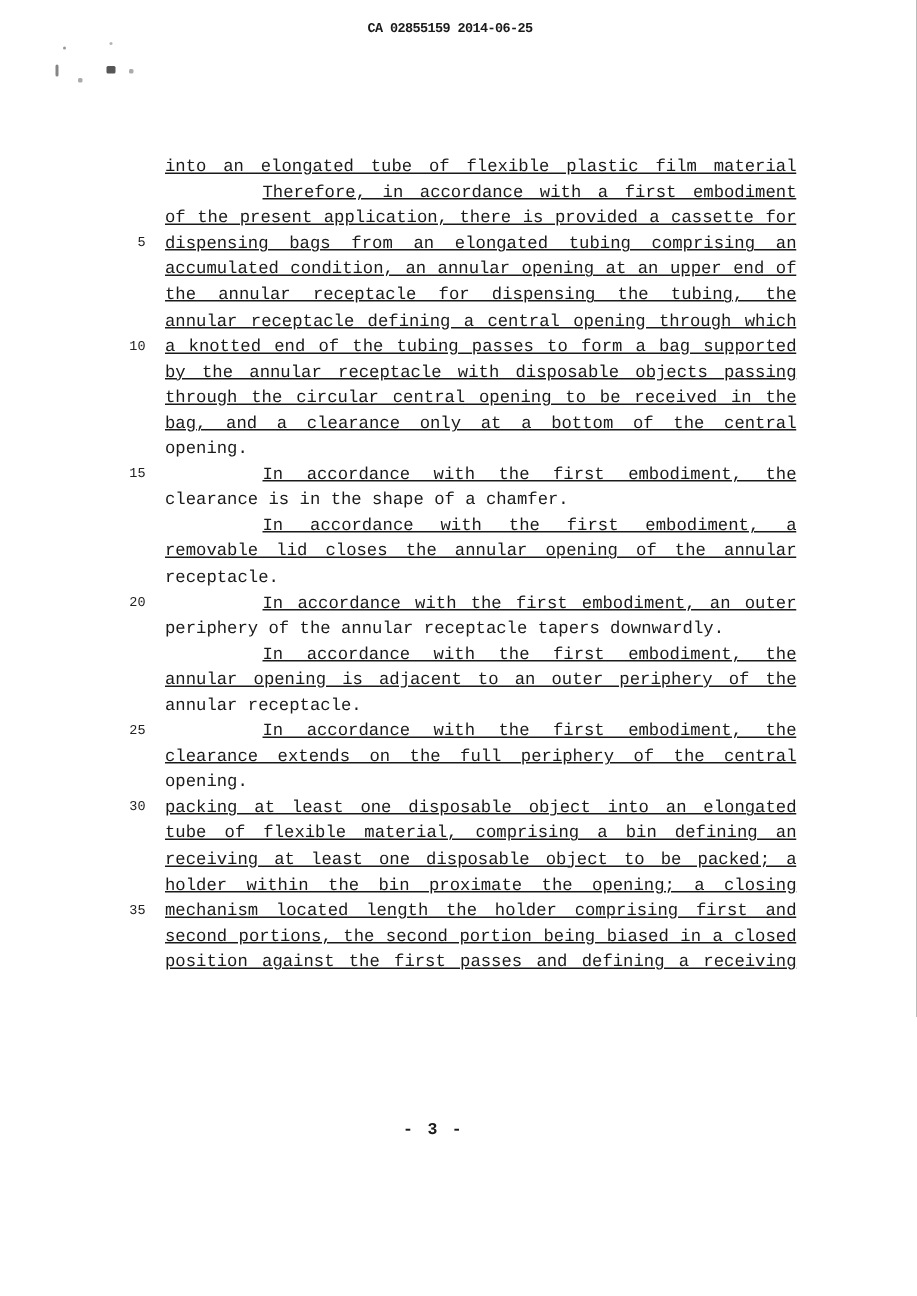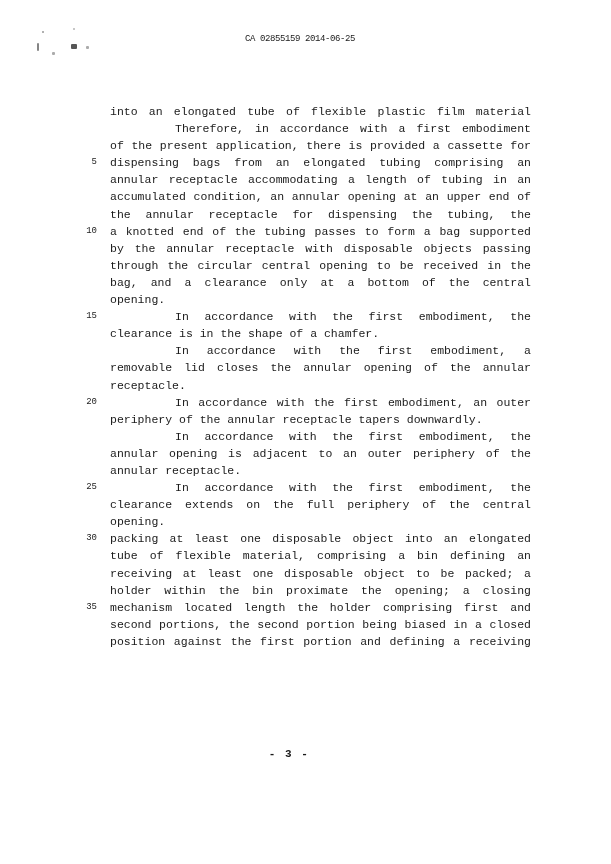--- a/index.html
+++ b/index.html
@@ -11,24 +11,23 @@
     font-family: "Liberation Mono", "DejaVu Sans Mono", monospace;
     color: #1a1a1a;
     overflow: hidden;
     margin: 0 auto;
   }
   .header {
     position: absolute;
     left: 245px;
     top: 14px;
     font-size: 9px;
-    font-weight: 400;
+    font-weight: 700;
     letter-spacing: -0.4px;
     white-space: nowrap;
-    margin-top: 20px;
   }
   .content {
     position: absolute;
     left: 0;
     top: 103px;
     width: 611px;
   }
   .row { position: relative; height: 17.1px; }
   .num {
     position: absolute;
@@ -44,21 +43,21 @@
     position: absolute;
     left: 110px;
     width: 421px;
     font-size: 11.5px;
     line-height: 17.1px;
     text-align: left;
     box-sizing: border-box;
     overflow: hidden;
     white-space: normal;
   }
-  .txt.justify { text-align: justify; text-align-last: justify; }
+  .txt.justify { text-align: justify; text-align-last: justify; text-decoration: underline; }
   .txt.indent { padding-left: 65px; }
   .footer {
     position: absolute;
     left: 0;
     top: 748px;
     width: 578px;
     text-align: center;
     font-size: 11px;
     letter-spacing: 1.5px;
     font-weight: 600;
@@ -93,29 +92,29 @@
       <div class="row">
         <span class="num"></span>
         <div class="txt justify">of the present application, there is provided a cassette for</div>
       </div>
       <div class="row">
         <span class="num">5</span>
         <div class="txt justify">dispensing bags from an elongated tubing comprising an</div>
       </div>
       <div class="row">
         <span class="num"></span>
-        <div class="txt justify">annular receptacle accommodating a length of tubing in an</div>
-      </div>
-      <div class="row">
-        <span class="num"></span>
         <div class="txt justify">accumulated condition, an annular opening at an upper end of</div>
       </div>
       <div class="row">
         <span class="num"></span>
         <div class="txt justify">the annular receptacle for dispensing the tubing, the</div>
+      </div>
+      <div class="row">
+        <span class="num"></span>
+        <div class="txt justify">annular receptacle defining a central opening through which</div>
       </div>
       <div class="row">
         <span class="num">10</span>
         <div class="txt justify">a knotted end of the tubing passes to form a bag supported</div>
       </div>
       <div class="row">
         <span class="num"></span>
         <div class="txt justify">by the annular receptacle with disposable objects passing</div>
       </div>
       <div class="row">
@@ -201,19 +200,19 @@
       <div class="row">
         <span class="num">35</span>
         <div class="txt justify">mechanism located length the holder comprising first and</div>
       </div>
       <div class="row">
         <span class="num"></span>
         <div class="txt justify">second portions, the second portion being biased in a closed</div>
       </div>
       <div class="row">
         <span class="num"></span>
-        <div class="txt justify">position against the first portion and defining a receiving</div>
+        <div class="txt justify">position against the first passes and defining a receiving</div>
       </div>
     </div>
 
   <div class="footer">- 3 -</div>
 
 </div>
 
 </body></html>

